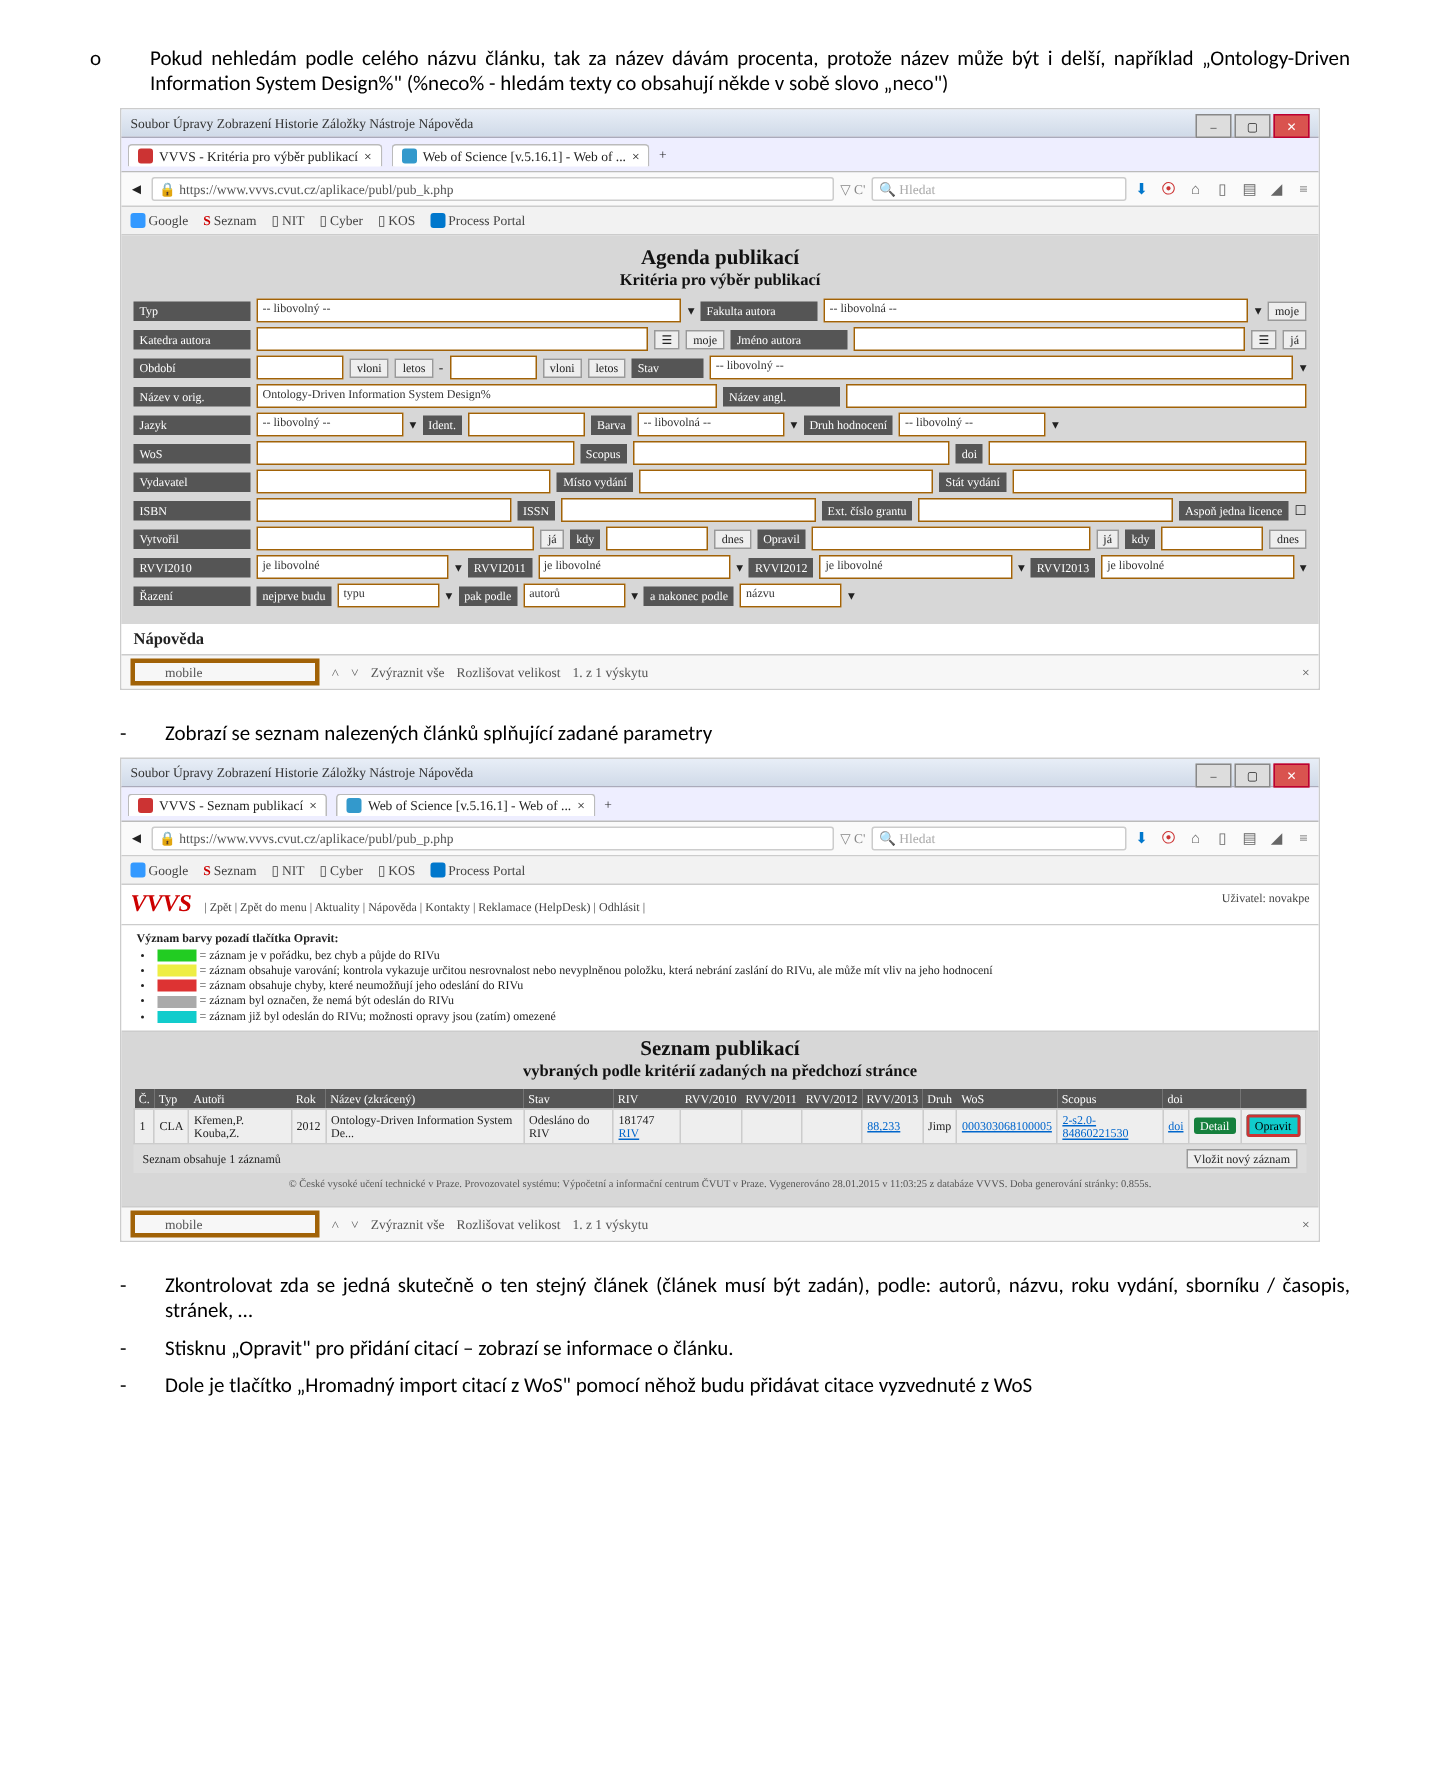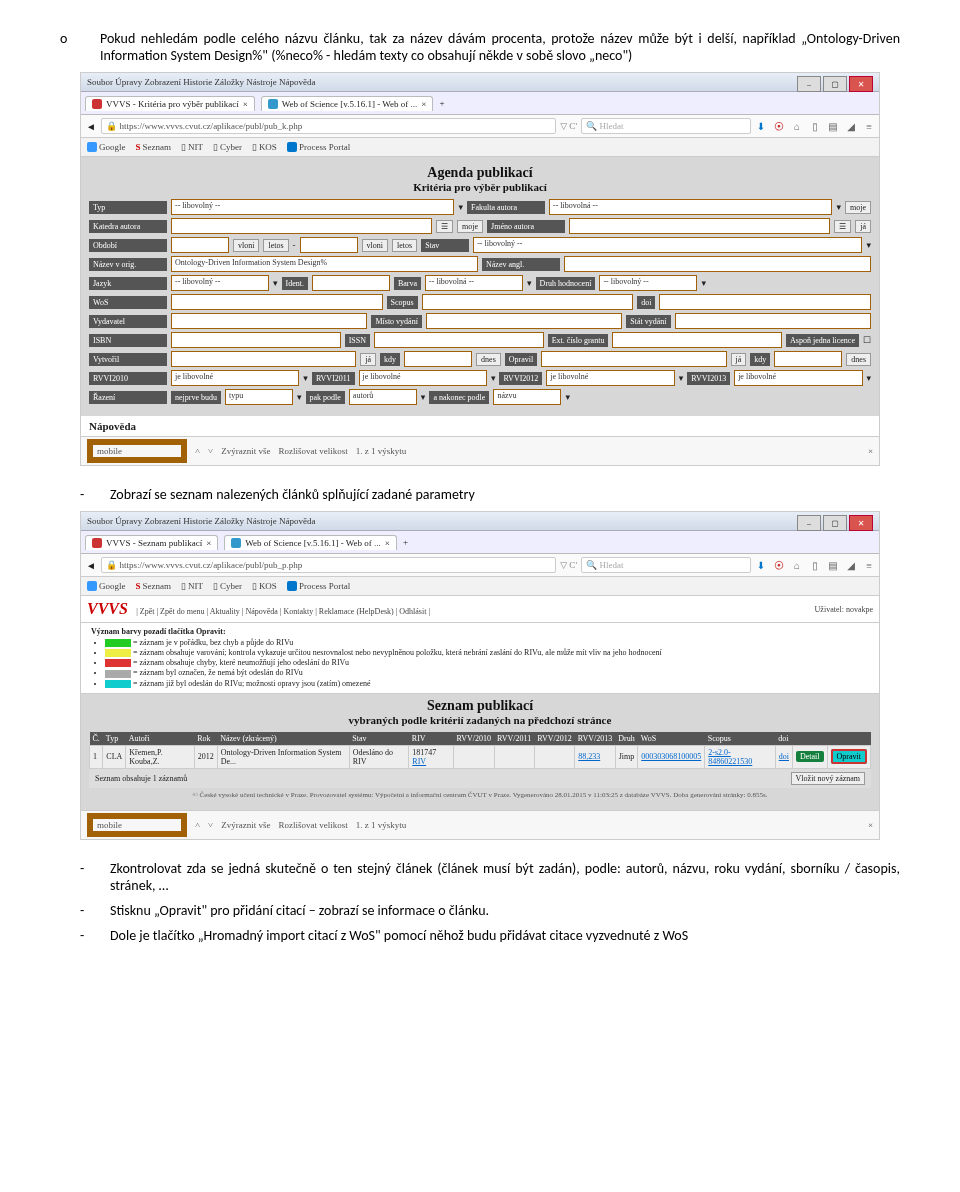--- a/index.html
+++ b/index.html
@@ -29,23 +29,23 @@
 .content-gray{background:#d7d7d7;padding:8px}
 .title-big{text-align:center;font-size:14px;font-weight:bold;color:#111}
 .title-sub{text-align:center;font-size:11px;font-weight:bold;color:#111;margin-bottom:6px}
 .form-row{display:flex;gap:4px;margin-bottom:3px;align-items:center}
 .lbl{background:#555;color:#fff;padding:2px 4px;font-size:8px;flex-shrink:0;white-space:nowrap}
 .inp{background:#fff;border:1px solid #a16207;padding:1px 3px;font-size:8px;flex:1;min-width:40px;height:12px;color:#333}
 .btn-s{background:#eee;border:1px solid #999;padding:1px 4px;font-size:8px;cursor:pointer}
 .btn-row{display:flex;justify-content:center;gap:6px;margin-top:8px}
 .napoveda{font-weight:bold;font-size:11px;padding:4px 8px;background:#fff}
 .findbar{display:flex;align-items:center;gap:8px;padding:2px 6px;border-top:1px solid #ccc;background:#f7f7f7;font-size:9px;color:#555}
-.findbox{border:6px solid #a16207;padding:1px 4px;width:80px}
-
-.vvvs-head{display:flex;justify-content:space-between;align-items:center;padding:4px 6px;background:#fff;border-bottom:1px solid #ccc}
+.findbox{border:3px solid #a16207;padding:1px 20px;width:80px}
+
+.vvvs-head{display:flex;justify-content:space-between;padding:4px 6px;background:#fff;border-bottom:1px solid #ccc}
 .vvvs-logo{color:#c00;font-weight:bold;font-size:16px;font-style:italic}
 .vvvs-links{font-size:8px;color:#444}
 .legend{font-size:8px;padding:4px 10px;background:#fff;border-bottom:1px solid #ccc}
 .legend ul{margin:2px 0 0 14px;padding:0}
 .legend li{margin:1px 0}
 .swatch{display:inline-block;width:26px;height:8px;vertical-align:middle;margin-right:2px}
 .tbl{width:100%;border-collapse:collapse;font-size:8px;margin-top:4px}
 .tbl th{background:#555;color:#fff;padding:2px 3px;text-align:left;font-weight:normal}
 .tbl td{background:#eee;padding:2px 3px;border:1px solid #ccc}
 .link{color:#06c;text-decoration:underline}

